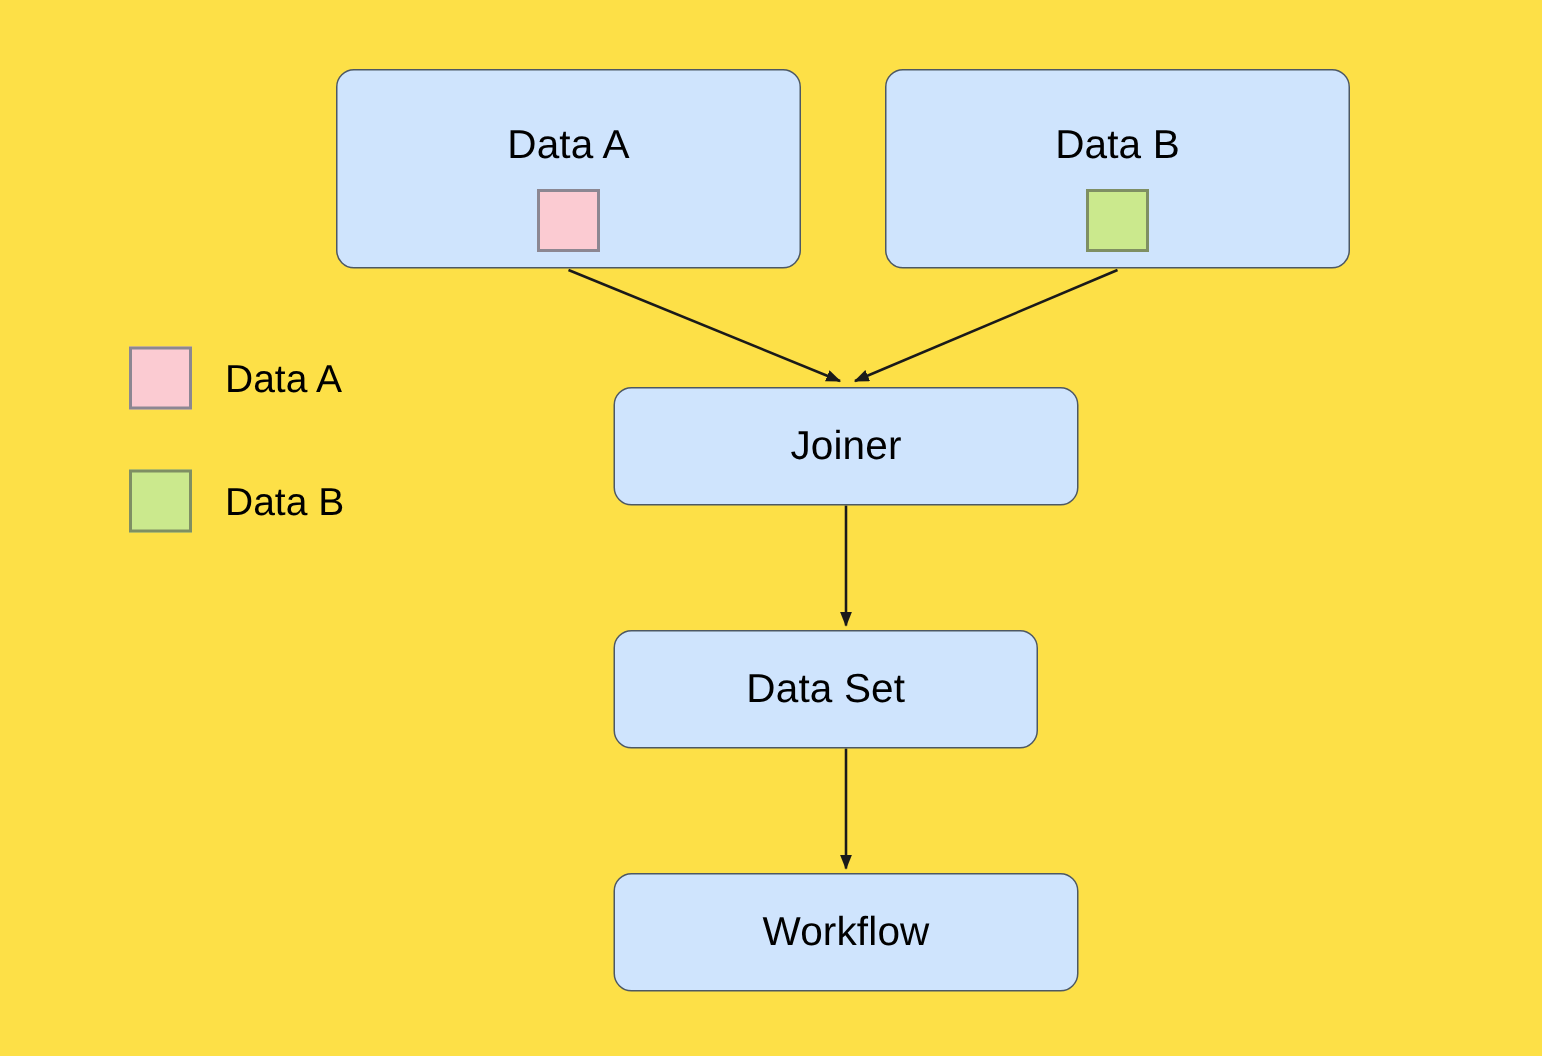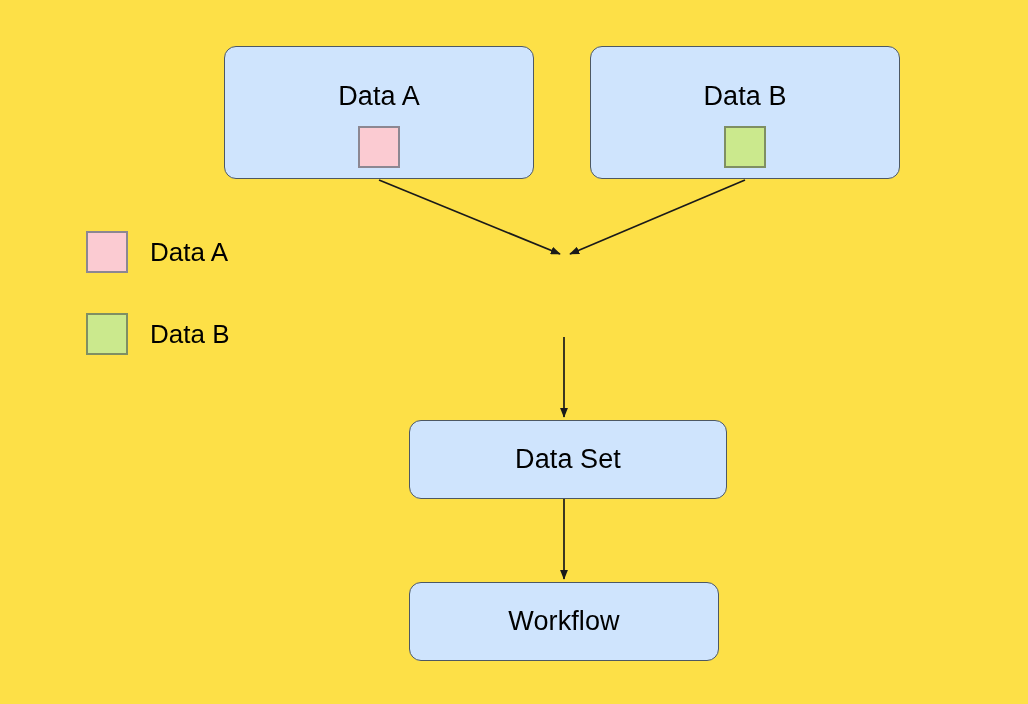--- a/index.html
+++ b/index.html
@@ -124,22 +124,25 @@
   <div class="node node-source" style="left:224px; top:46px; width:310px; height:133px;">
     <div class="node-label">Data A</div>
     <div class="swatch swatch-a"></div>
   </div>
 
   <div class="node node-source" style="left:590px; top:46px; width:310px; height:133px;">
     <div class="node-label">Data B</div>
     <div class="swatch swatch-b"></div>
   </div>
 
+  <div class="node node-process" style="left:409px; top:258px; width:310px; height:79px;">
+    <div class="node-label">Joiner</div>
+  </div>
 
-  <div class="node node-process" style="left:409px; top:420px; width:318px; height:79px;">
+  <div class="node node-process" style="left:409px; top:420px; width:283px; height:79px;">
     <div class="node-label">Data Set</div>
   </div>
 
   <div class="node node-process" style="left:409px; top:582px; width:310px; height:79px;">
     <div class="node-label">Workflow</div>
   </div>
 
   <div id="legend">
     <div class="legend-row">
       <div class="legend-swatch" style="background:#fbcbd2; border:2px solid #8c8792;"></div>

